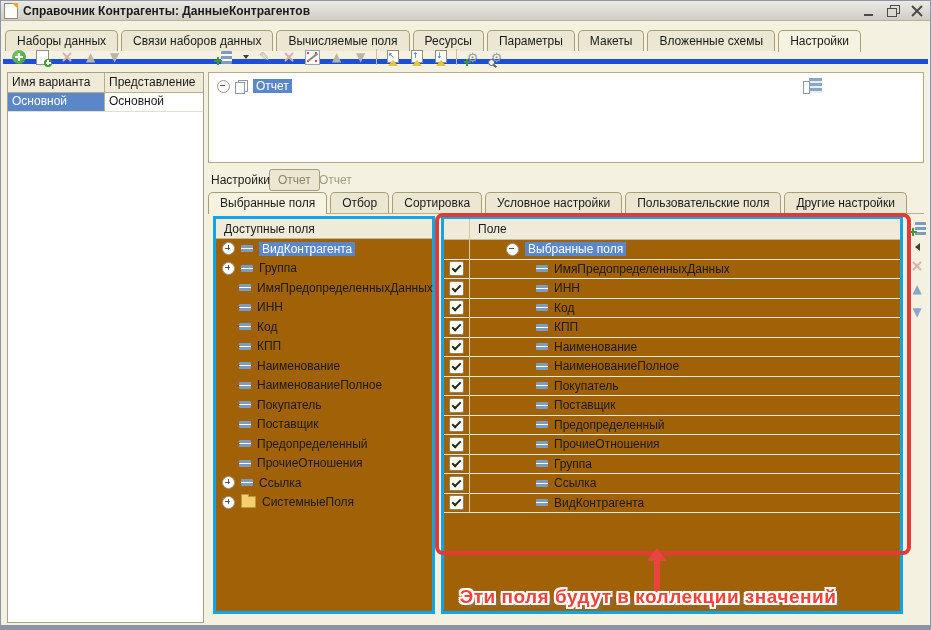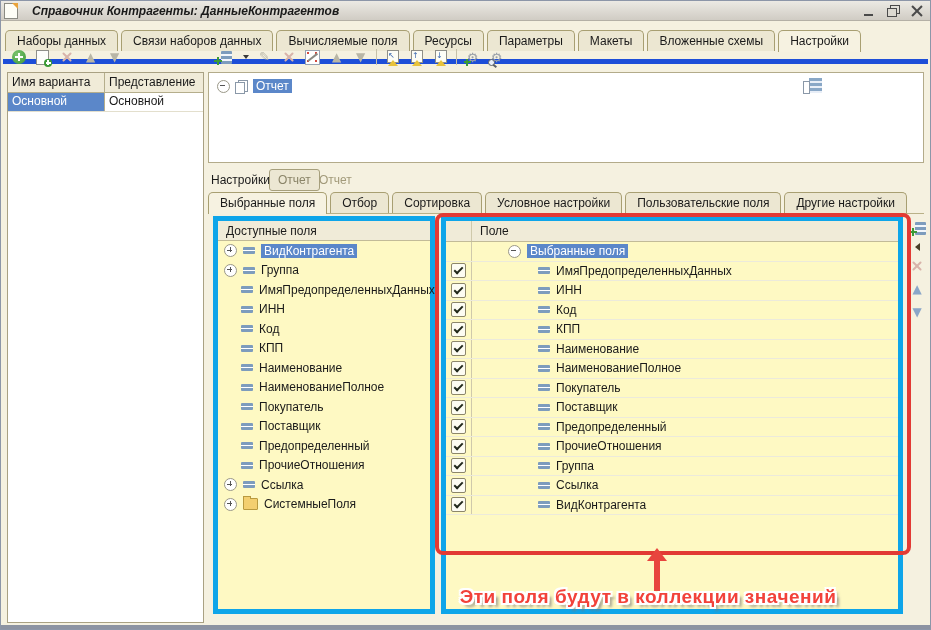--- a/index.html
+++ b/index.html
@@ -2,21 +2,21 @@
 <html><head>
 <meta charset="utf-8">
 <style>
   html,body{margin:0;padding:0;background:#cfd2d8;font-family:"Liberation Sans",sans-serif;font-size:12px;color:#1a1a1a;}
   .window{position:relative;width:929px;height:628px;margin:0;background:#f5f1e0;border:1px solid #8c96a8;overflow:hidden;}
 
   
   .titlebar{position:absolute;top:0;left:0;right:0;height:19px;background:linear-gradient(#eceae4,#d0ccc4);border-bottom:1px solid #b4b0a6;display:flex;align-items:center;padding:0 3px;}
   .doc-icon{width:12px;height:14px;background:#fdfdf6;border:1px solid #8a8a82;position:relative;flex:0 0 auto;}
   .doc-icon::after{content:"";position:absolute;right:-1px;top:-1px;border-style:solid;border-width:0 6px 6px 0;border-color:transparent #e9a33b transparent transparent;}
-  .title-text{font-weight:bold;margin-left:14px;white-space:nowrap;font-style:italic;}
+  .title-text{font-weight:bold;margin-left:5px;white-space:nowrap;}
   .win-btns{margin-left:auto;display:flex;align-items:center;gap:8px;padding-right:2px;}
   .wbtn{width:16px;height:14px;position:relative;cursor:pointer;}
   .wbtn.min::after{content:"";position:absolute;left:3px;bottom:2px;width:9px;height:2px;background:#4a4a4a;}
   .wbtn.restore::before{content:"";position:absolute;left:5px;top:1px;width:8px;height:7px;border:1px solid #4a4a4a;background:transparent;}
   .wbtn.restore::after{content:"";position:absolute;left:2px;top:4px;width:8px;height:7px;border:1px solid #4a4a4a;background:#dcd9d1;}
   .wbtn.close::before,.wbtn.close::after{content:"";position:absolute;left:1px;top:6px;width:14px;height:2px;background:#4a4a4a;}
   .wbtn.close::before{transform:rotate(45deg);} .wbtn.close::after{transform:rotate(-45deg);}
 
   
   .tabstrip{position:absolute;display:flex;align-items:flex-end;gap:3px;}
@@ -97,21 +97,21 @@
   .struct-ico{position:absolute;left:594px;top:5px;width:19px;height:16px;cursor:pointer;}
   .struct-ico::before{content:"";position:absolute;right:0;top:0;width:13px;height:15px;background:repeating-linear-gradient(#89a7c6 0 3px,#e8eef7 3px 5px);}
   .struct-ico::after{content:"";position:absolute;left:0;top:3px;width:5px;height:11px;background:#fff;border:1px solid #8a98a8;}
 
   
   .settings-label{position:absolute;left:210px;top:172px;}
   .variant-btn{position:absolute;left:268px;top:168px;padding:3px 8px;background:#ece7d3;border:1px solid #a69f7c;border-radius:3px;color:#8a8468;cursor:pointer;}
   .variant-text{position:absolute;left:318px;top:172px;color:#a29a7a;}
 
   
-  .panel{position:absolute;background:#fef9c3;border:5px solid #0ea5e9;box-sizing:border-box;}
+  .panel{position:absolute;background:#a16207;border:3px solid #0ea5e9;box-sizing:border-box;}
   .avail{left:212px;top:215px;width:222px;height:398px;}
   .phead{height:20px;background:#f0ebd8;border-bottom:1px solid #c2bb98;padding:3px 0 0 8px;box-sizing:border-box;}
   .af-row{display:flex;align-items:center;height:19.5px;padding-left:6px;gap:6px;cursor:pointer;}
   .af-sp{width:11px;flex:0 0 auto;}
   .fld{width:12px;height:7px;flex:0 0 auto;background:linear-gradient(#7d9cbd 0 3px,#fff 3px 4px,#7d9cbd 4px 7px);border-radius:1px;}
   .folder{width:13px;height:10px;flex:0 0 auto;background:#f3cf6f;border:1px solid #b99a3e;border-radius:1px;position:relative;}
   .folder::before{content:"";position:absolute;top:-3px;left:-1px;width:6px;height:2px;background:#f3cf6f;border:1px solid #b99a3e;border-bottom:none;}
 
   .selgrid{left:440px;top:215px;width:462px;height:398px;}
   .sg-head{display:flex;height:20px;background:#f0ebd8;border-bottom:1px solid #c2bb98;}

